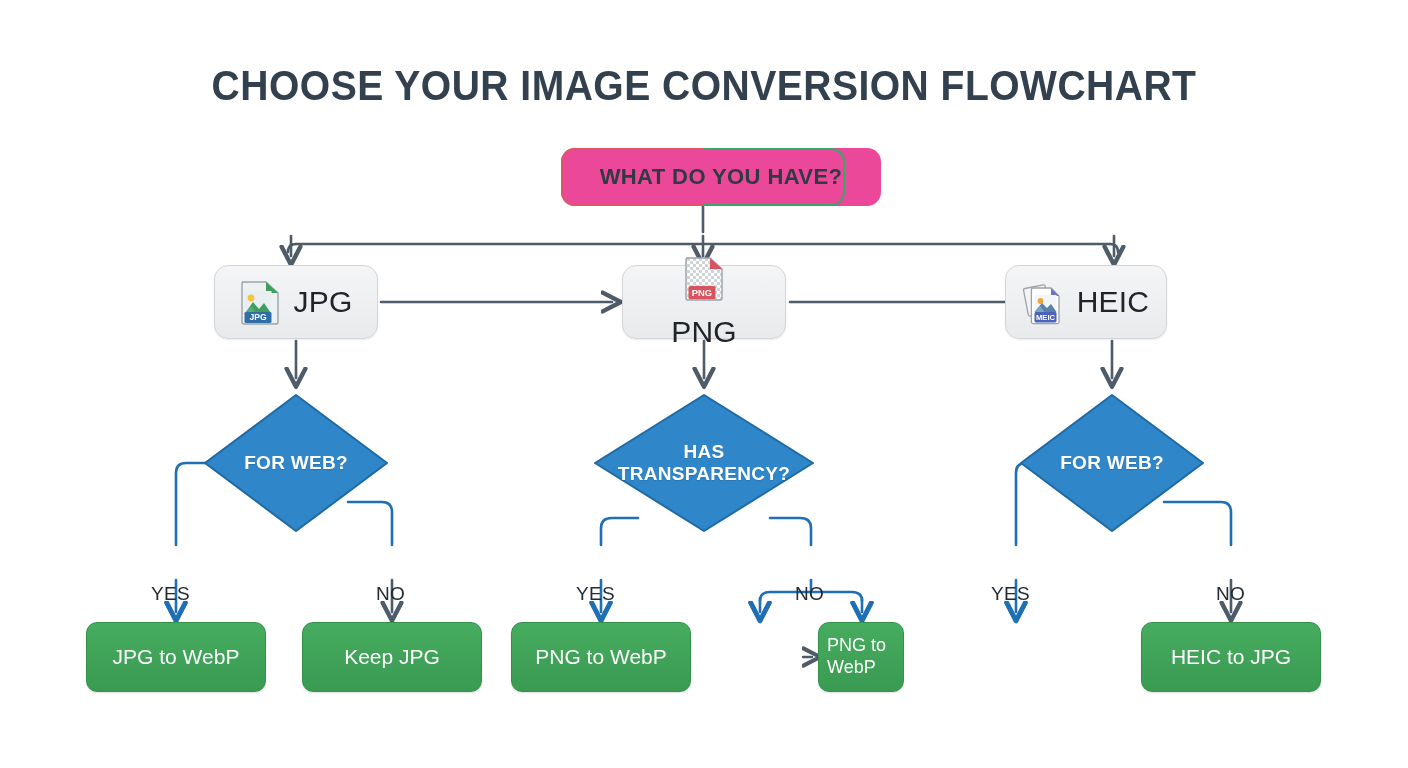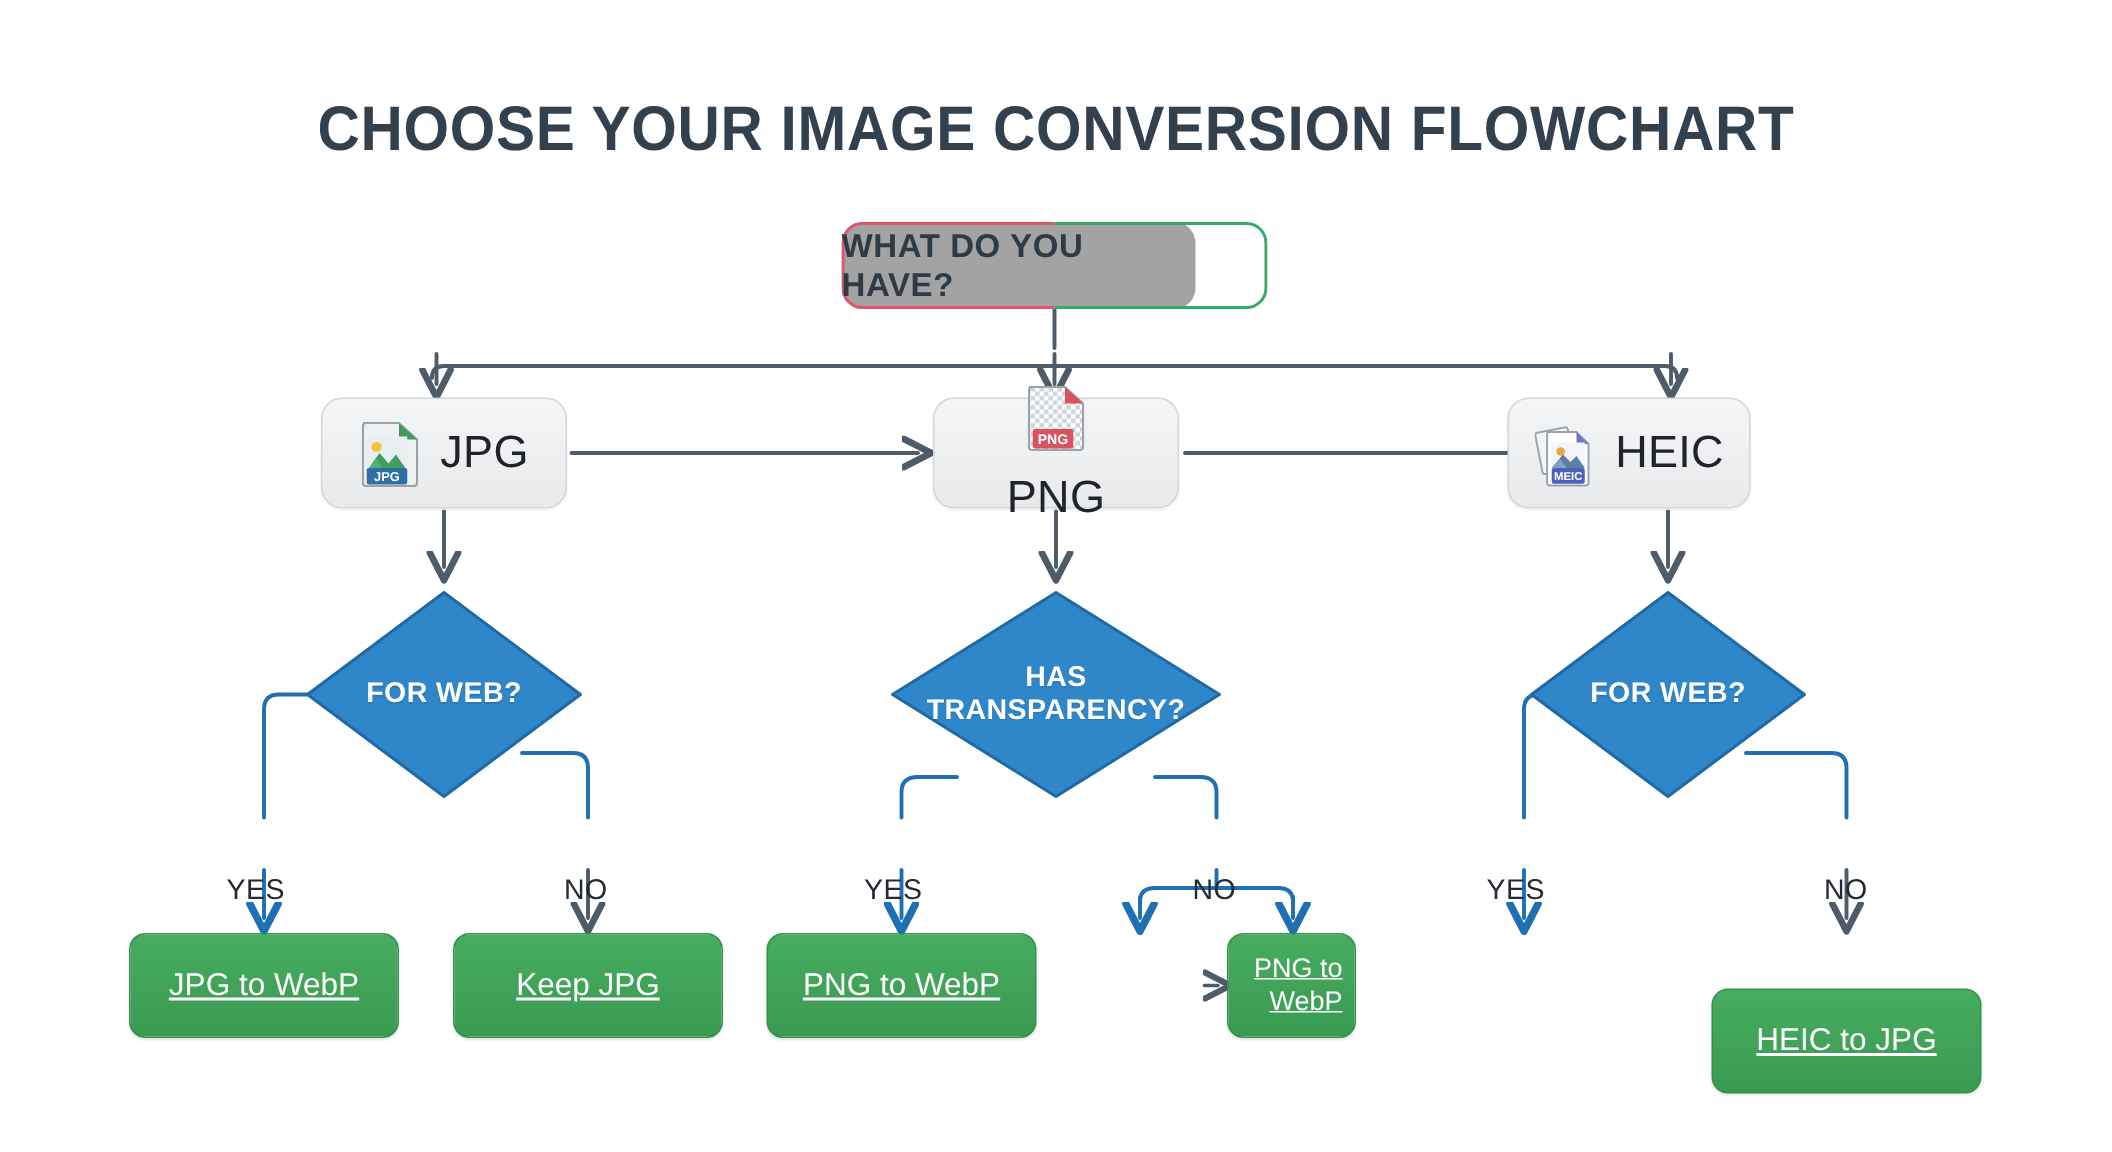--- a/index.html
+++ b/index.html
@@ -24,22 +24,22 @@
     transform:scaleX(0.93);
     white-space:nowrap;
   }
 
   
   #wires{position:absolute;left:0;top:0;width:1408px;height:768px;}
 
   
   .root-box{
     position:absolute;
-    left:561px;top:148px;width:236px;height:58px;
-    background:#a3a3a3;
+    left:561px;top:148px;width:320px;height:58px;
+    background:#ec4899;
     border-radius:14px;
     box-sizing:border-box;
     display:flex;align-items:center;justify-content:center;
   }
   .root-edge{
     position:absolute;left:561px;top:148px;width:284px;height:58px;
     border-radius:14px;
     pointer-events:none;
   }
   .root-edge .half{
@@ -118,34 +118,33 @@
 
   
   .res-box{
     position:absolute;
     background:linear-gradient(#46ac5f,#3a9a52);
     border:1px solid #339149;
     border-radius:11px;
     box-shadow:0 1px 2px rgba(0,0,0,.13);
     color:#ffffff;
     display:flex;align-items:center;justify-content:center;
-    text-align:right;
+    text-align:left;
     font-size:21px;
     line-height:1.2;
     box-sizing:border-box;
     padding:16px 8px;
-    text-decoration:underline;
   }
   #res-jpg-webp{left:86px;top:622px;width:180px;height:70px;}
   #res-keep-jpg{left:302px;top:622px;width:180px;height:70px;}
   #res-png-webp{left:511px;top:622px;width:180px;height:70px;}
   #res-png-jpg{left:720px;top:622px;width:80px;height:70px;font-size:18px;}
   #res-png-webp2{left:818px;top:622px;width:86px;height:70px;font-size:18px;}
   #res-heic-webp{left:926px;top:622px;width:180px;height:70px;}
-  #res-heic-jpg{left:1141px;top:622px;width:180px;height:70px;margin-top:37px;}
+  #res-heic-jpg{left:1141px;top:622px;width:180px;height:70px;}
 </style>
 </head>
 <body>
 
 <div id="stage">
 
   <div class="title">CHOOSE YOUR IMAGE CONVERSION FLOWCHART</div>
 
   <svg id="wires" viewBox="0 0 1408 768">
     <defs>

